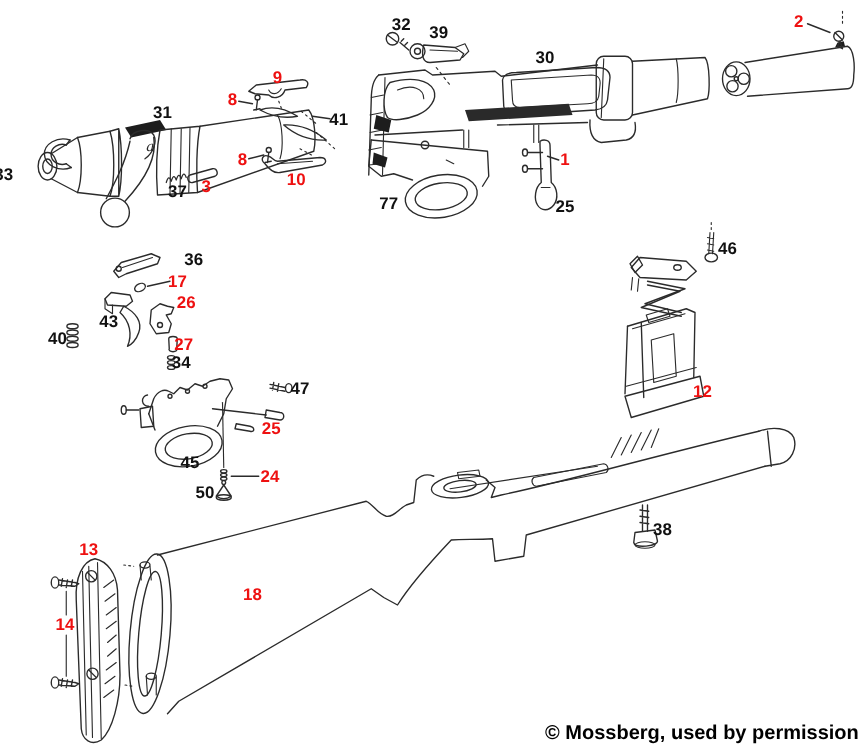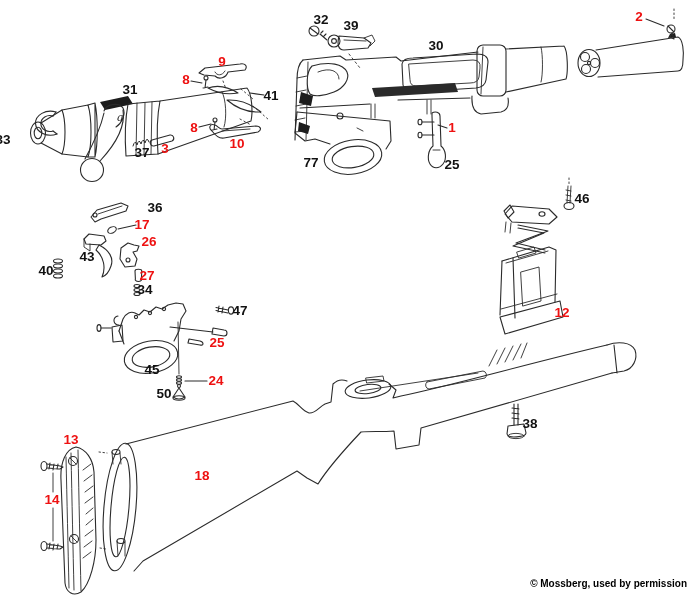--- a/index.html
+++ b/index.html
@@ -2,21 +2,21 @@
 <html style="--red: #ee1111; --blk: #111111;"><head>
 <meta charset="utf-8">
 <style>
   html,body{margin:0;padding:0;background:#fff;}
   #stage{position:relative;width:692px;height:600px;background:#fff;overflow:hidden;
          font-family:"Liberation Sans",sans-serif;}
   #art{position:absolute;left:0;top:0;}
   .plabel{position:absolute;transform:translate(-50%,-50%);font-size:13.5px;font-weight:bold;
           color:var(--blk,#111);white-space:nowrap;line-height:1;}
   .plabel.red{color:var(--red,#ee1111);}
-  #copyright{position:absolute;right:5px;top:578px;font-size:10px;font-weight:bold;color:#000;text-align:right;}
+  #copyright{position:absolute;right:5px;top:578px;font-size:16px;font-weight:bold;color:#000;text-align:right;}
   svg *{vector-effect:non-scaling-stroke;}
 </style>
 </head>
 <body>
 
 <div id="stage">
 
   <svg id="art" width="692" height="600" viewBox="0 0 692 600" fill="none" stroke="#2b2b2b" stroke-width="1.1" stroke-linecap="round" stroke-linejoin="round">
 
     <g>

